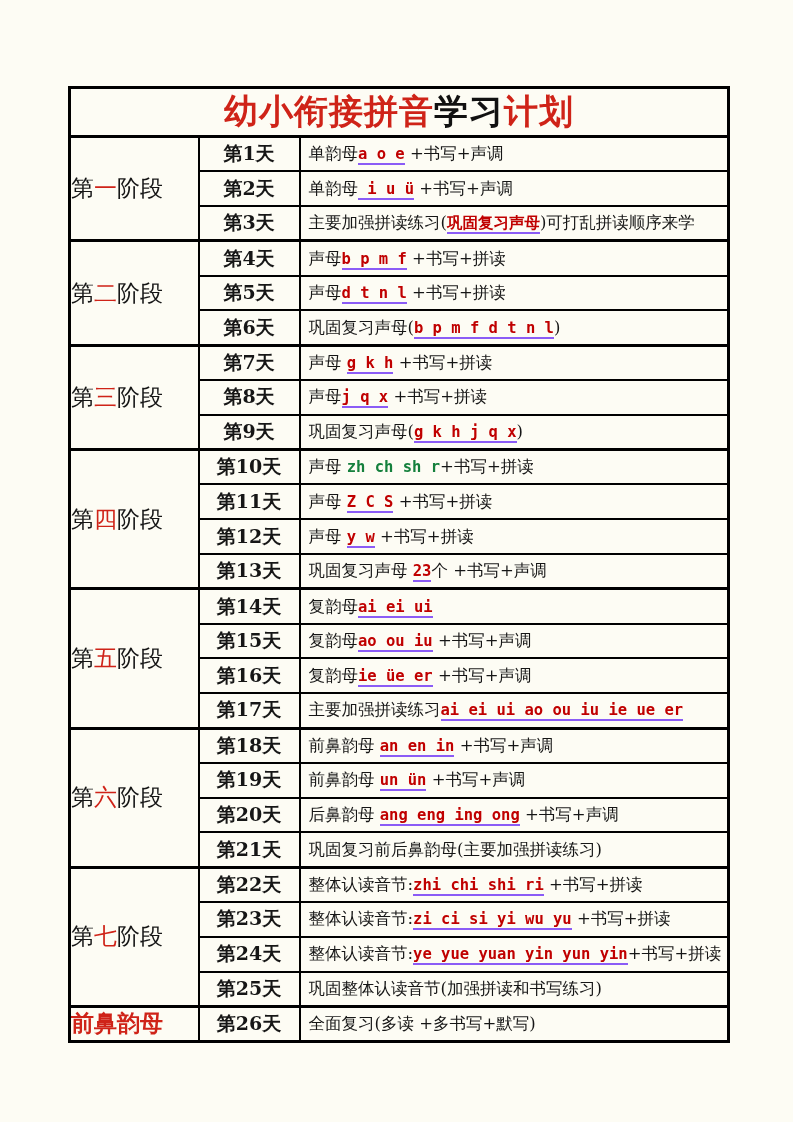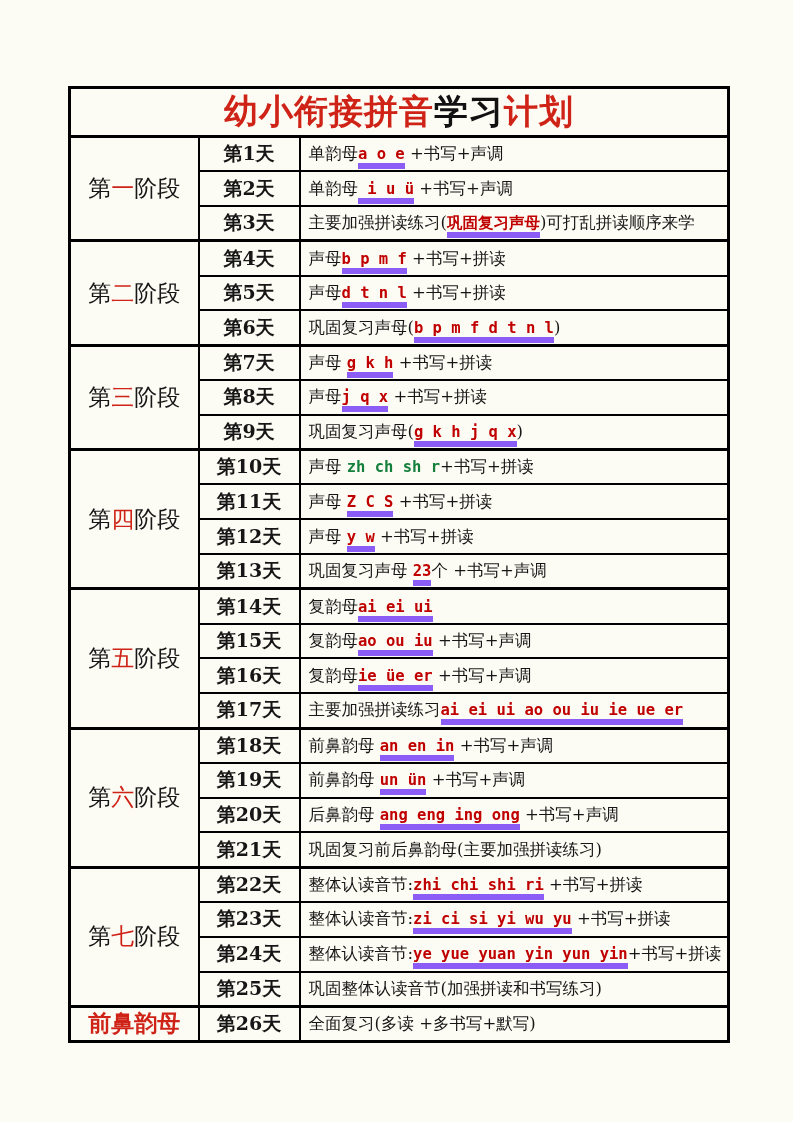--- a/index.html
+++ b/index.html
@@ -37,21 +37,20 @@
   }
   tr.group-start td { border-top-width: 3px; }
   .title-cell {
     height: 43px;
     text-align: center;
     font-size: 34px;
     font-weight: bold;
     letter-spacing: 1px;
   }
   .stage-cell {
-    text-align: center;
     font-size: 23px;
   }
   .stage-cell.bold { font-weight: bold; }
   .day-cell {
     text-align: center;
     font-size: 19px;
     height: 30px;
     font-weight: bold;
   }
   tr.body-row { height: 34.8px; }
@@ -67,21 +66,21 @@
     color: #15803d;
     font-weight: bold;
     font-family: "DejaVu Sans Mono", "Liberation Mono", monospace;
     font-size: 15.5px;
   }
   .seg-ru {
     color: #c00000;
     font-weight: bold;
     font-family: "DejaVu Sans Mono", "Liberation Mono", monospace;
     font-size: 15.5px;
-    border-bottom: 6px solid #8b5cf6;
+    border-bottom: 2px solid #8b5cf6;
   }
   .seg-sr { color: #cf2318; }
   .title-red   { color: #cf2318; }
   .title-black { color: #111111; }
 </style>
 </head>
 <body>
 
 <div class="table-wrap">
   <table>

